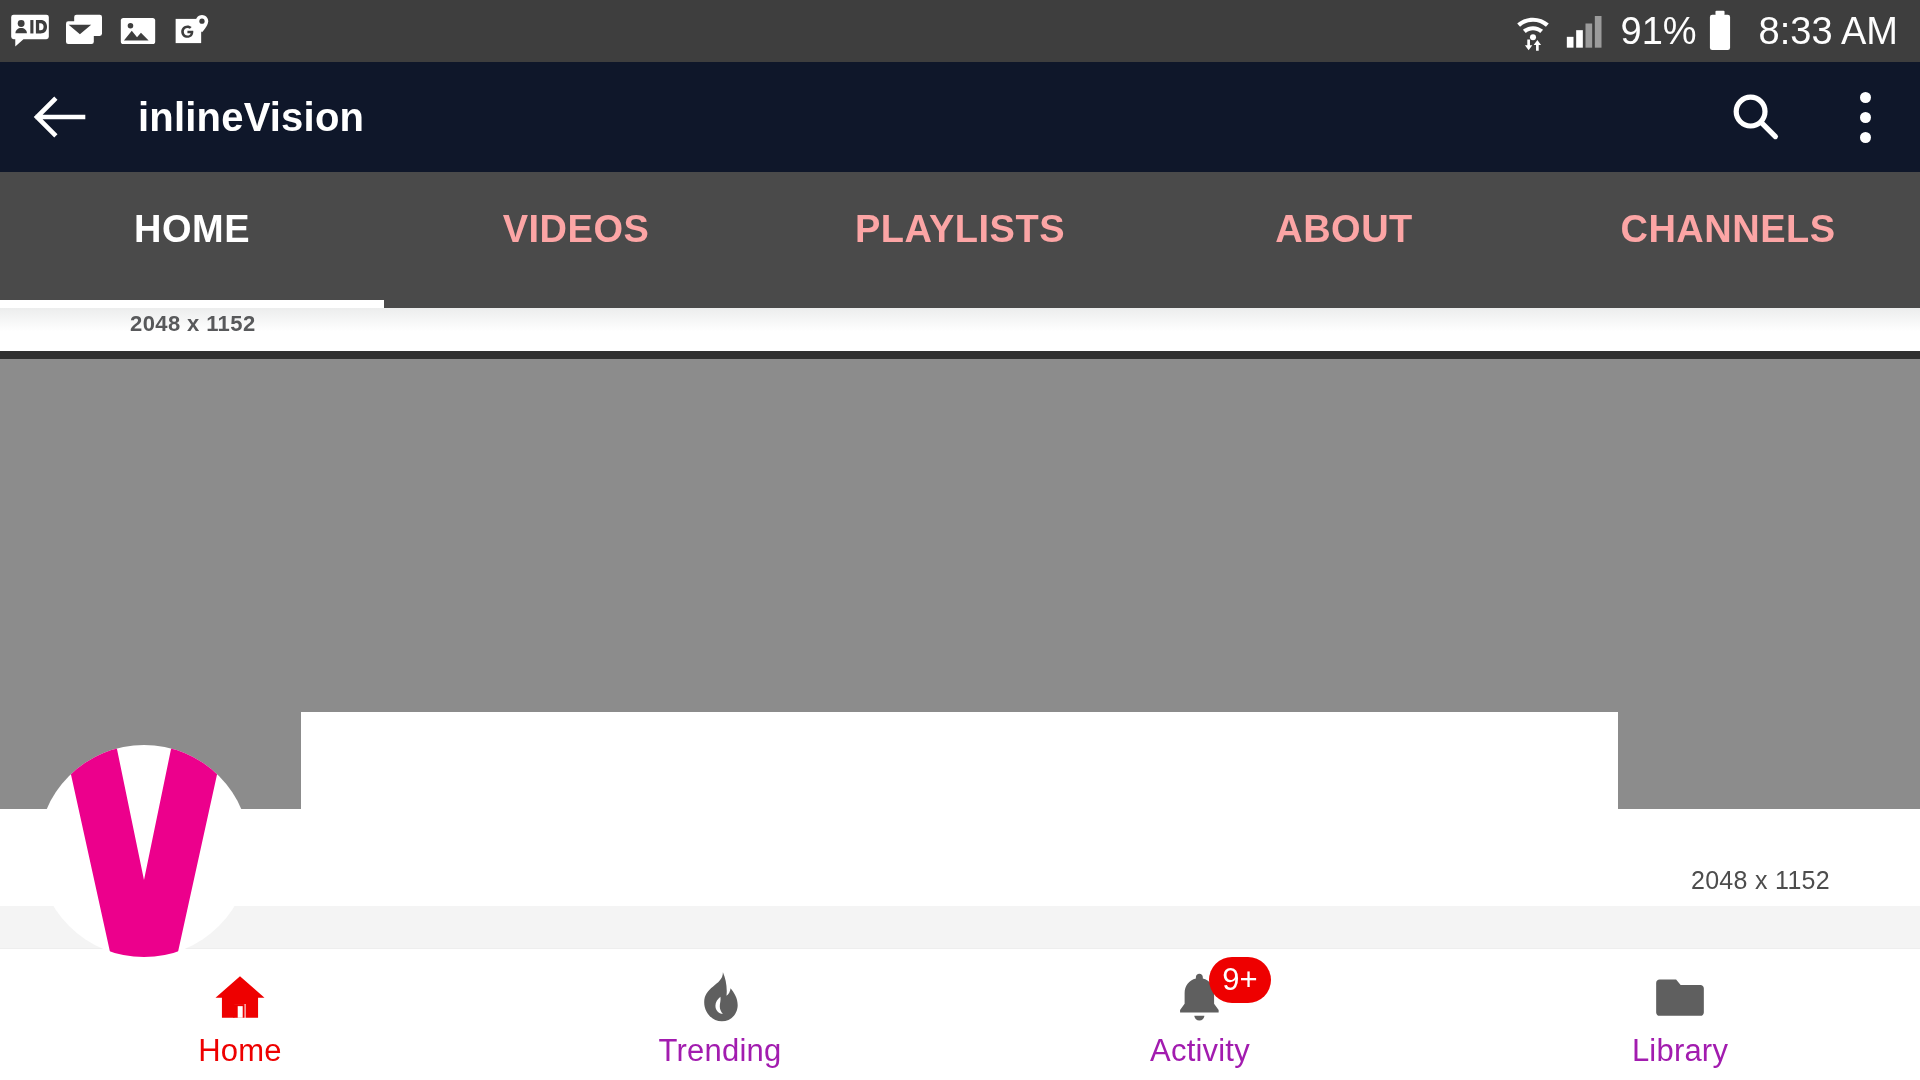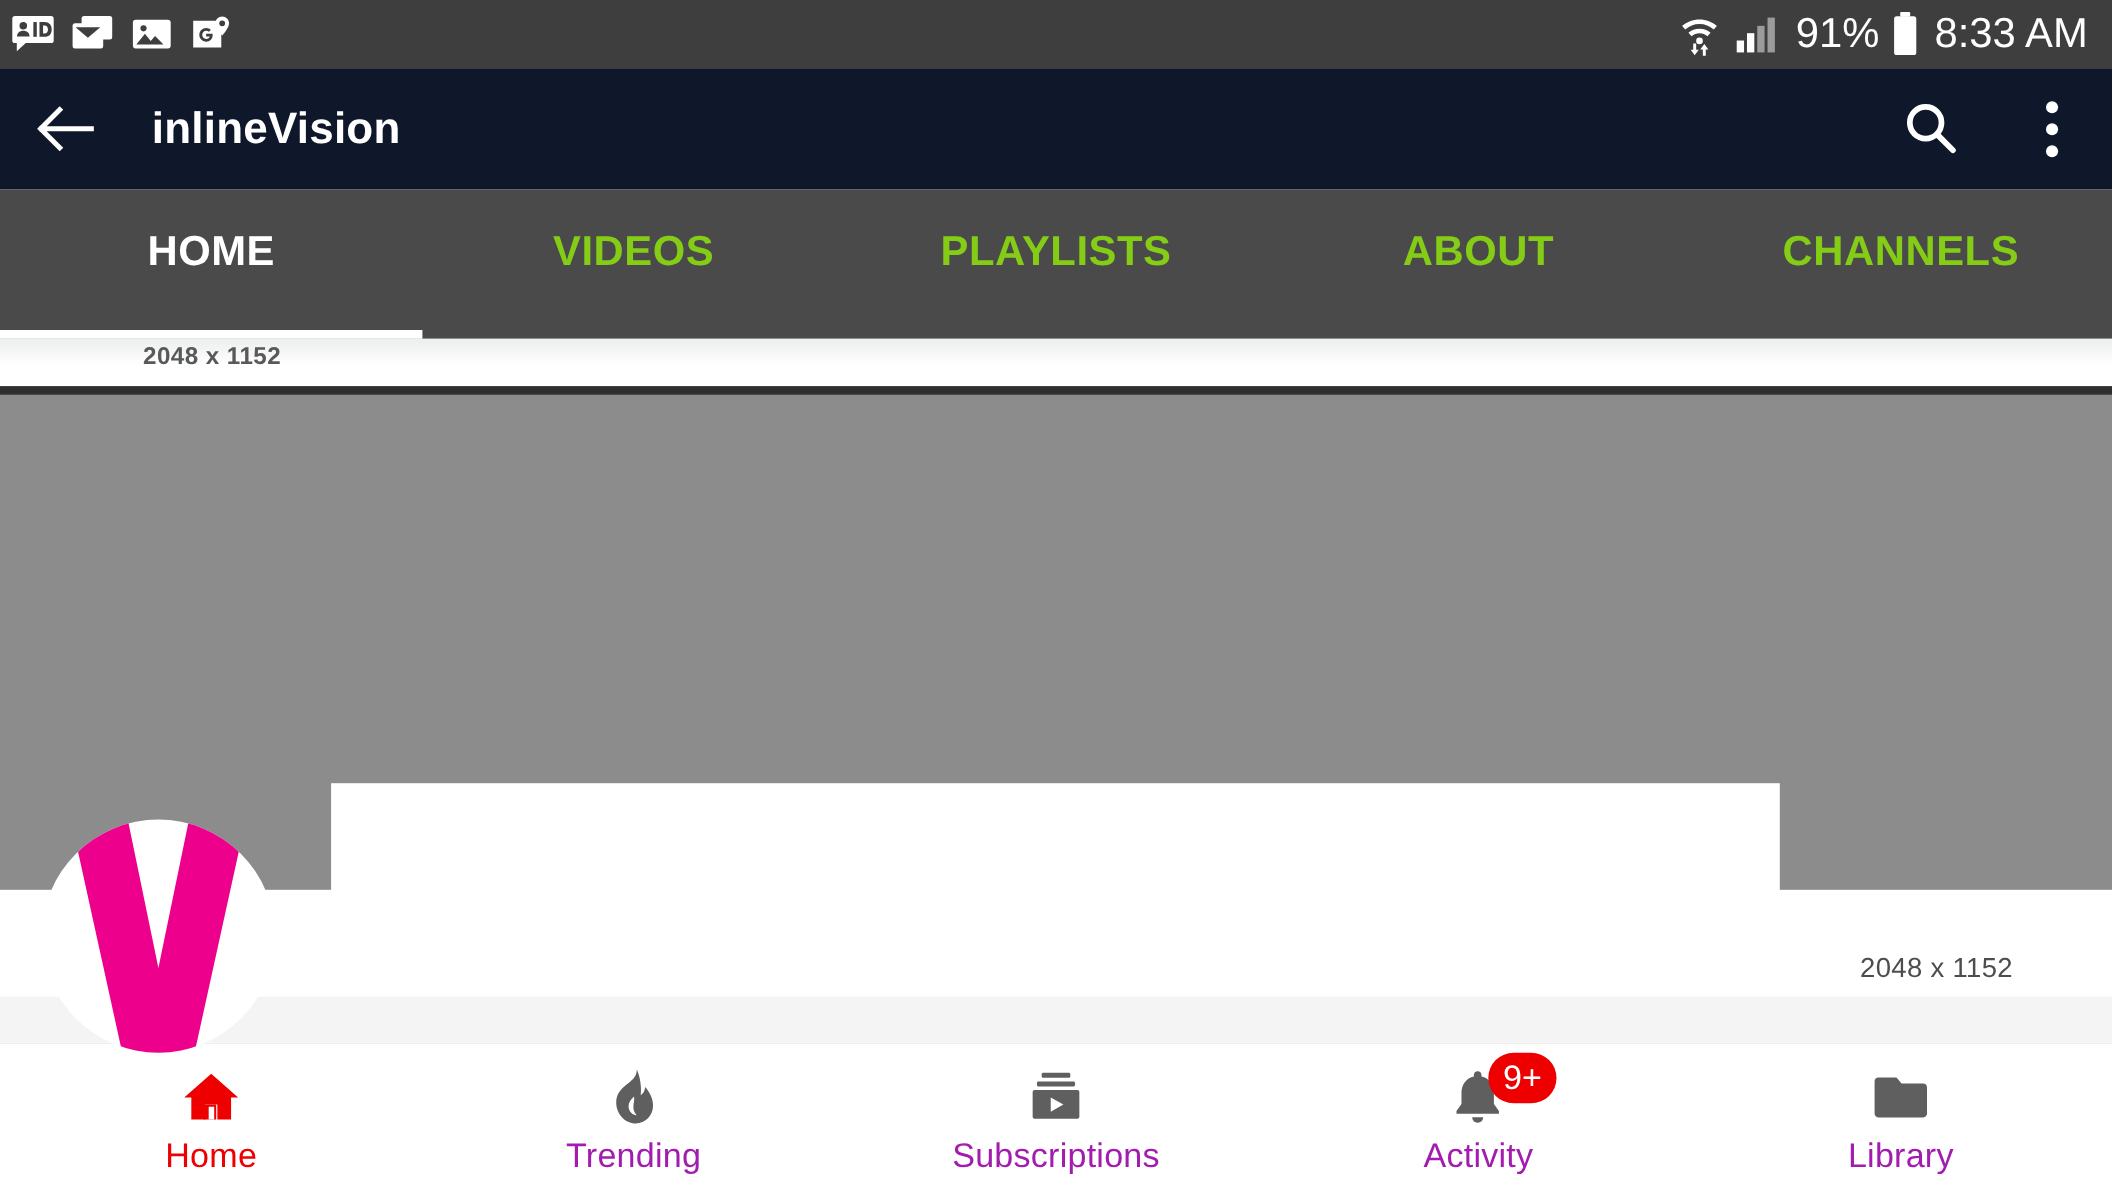--- a/index.html
+++ b/index.html
@@ -22,21 +22,21 @@
     padding:0 22px 0 10px;
   }
   .sb-left { display:flex; align-items:center; gap:14px; }
   .sb-right { display:flex; align-items:center; gap:10px; }
   .sb-icon { display:flex; align-items:center; justify-content:center; }
   .sb-text {
     color:#fefefe; font-size:38px; font-weight:400;
     letter-spacing:0px; line-height:1;
   }
   .sb-pct { margin-left:4px; }
-  .sb-time { margin-left:4px;text-align:center; }
+  .sb-time { margin-left:16px;text-align:center; }
 
   
   .appbar {
     position:absolute; top:62px; left:0;
     width:1920px; height:110px;
     background:#0f172a;
     display:flex; align-items:center;
   }
   .back-btn {
     width:120px; height:110px;
@@ -67,21 +67,21 @@
     display:flex;
   }
   .tab {
     flex:1 1 0;
     position:relative;
     display:flex; align-items:flex-start; justify-content:center;
     padding-top:36px;
     cursor:pointer;
   }
   .tab-label {
-    color:#84cc16; font-size:38px; font-weight:700;
+    color:#fca5a5; font-size:38px; font-weight:700;
     letter-spacing:0.5px; white-space:nowrap;
   }
   .tab.active .tab-label { color:#ffffff; }
   .tab-underline {
     position:absolute; bottom:0; left:0; right:0;
     height:8px; background:transparent;
   }
   .tab.active .tab-underline { background:#ffffff; }
 
   
@@ -367,31 +367,20 @@
     <div class="navitem">
       <span class="nav-icon-wrap">
         <svg width="48" height="52" viewBox="0 0 22 25">
           <path fill="#5f5f5f" d="M12.4.6C12.4 4 9.9 5.6 7.7 7.4 5.2 9.4 3.4 11.5 3.4 15c0 5 3.9 9.2 8.5 9.2 4.3 0 7.6-3.4 7.6-7.8 0-3.4-1.7-6-3.4-8.1-.2 1.6-.9 2.9-2 3.6.5-3.6-.3-8.2-1.7-11.3z"></path>
           <path fill="#ffffff" d="M11.2 12.4c-1.4 1.2-2.4 2.6-2.4 4.3 0 2.2 1.6 3.9 3.6 3.9-1-1-1.5-2.2-1.5-3.5 0-1.6.6-3.1.3-4.7z"></path>
         </svg>
       </span>
       <span class="nav-label">Trending</span>
     </div>
 
-    <div class="navitem">
-      <span class="nav-icon-wrap">
-        <svg width="52" height="48" viewBox="0 0 24 22">
-          <rect x="6" y="1" width="12" height="2.1" rx="0.6" fill="#5f5f5f"></rect>
-          <rect x="4" y="4.6" width="16" height="2.1" rx="0.6" fill="#5f5f5f"></rect>
-          <rect x="2.2" y="8.2" width="19.6" height="12" rx="0.8" fill="#5f5f5f"></rect>
-          <path fill="#ffffff" d="M9.8 11.3v6l5.3-3z"></path>
-        </svg>
-      </span>
-      <span class="nav-label">Subscriptions</span>
-    </div>
 
     <div class="navitem">
       <span class="nav-icon-wrap">
         <svg width="50" height="52" viewBox="0 0 23 24">
           <path fill="#5f5f5f" d="M11.2 1.3c-.9 0-1.6.7-1.6 1.6v.6C6.4 4.2 4.4 6.9 4.4 10.3v4.8l-2.1 2.9v1.2h17.8v-1.2l-2.1-2.9v-4.8c0-3.4-2-6.1-5.2-6.8v-.6c0-.9-.7-1.6-1.6-1.6z"></path>
           <path fill="#5f5f5f" d="M8.9 20.6c0 1.3 1 2.3 2.3 2.3s2.3-1 2.3-2.3z"></path>
         </svg>
         <span class="nav-badge">9+</span>
       </span>
       <span class="nav-label">Activity</span>

